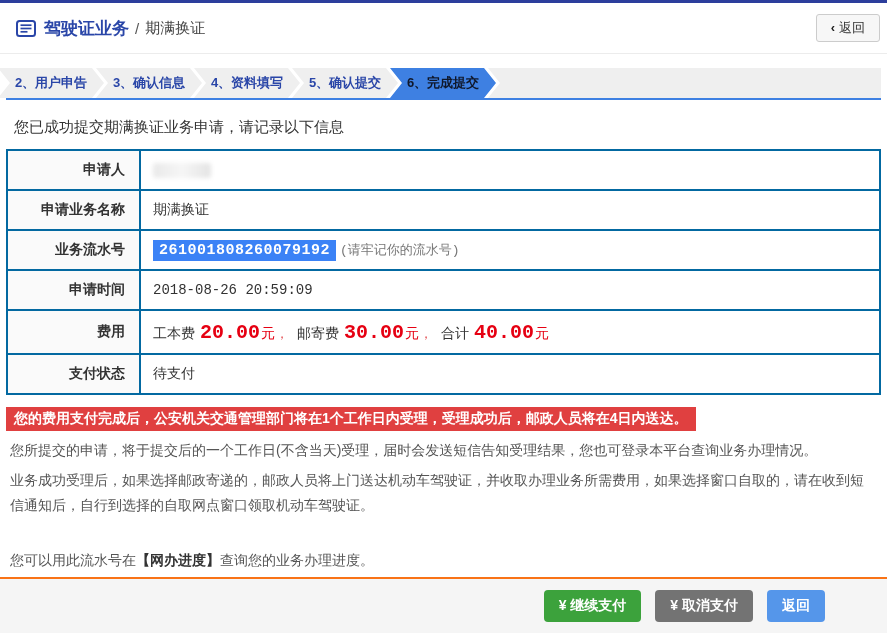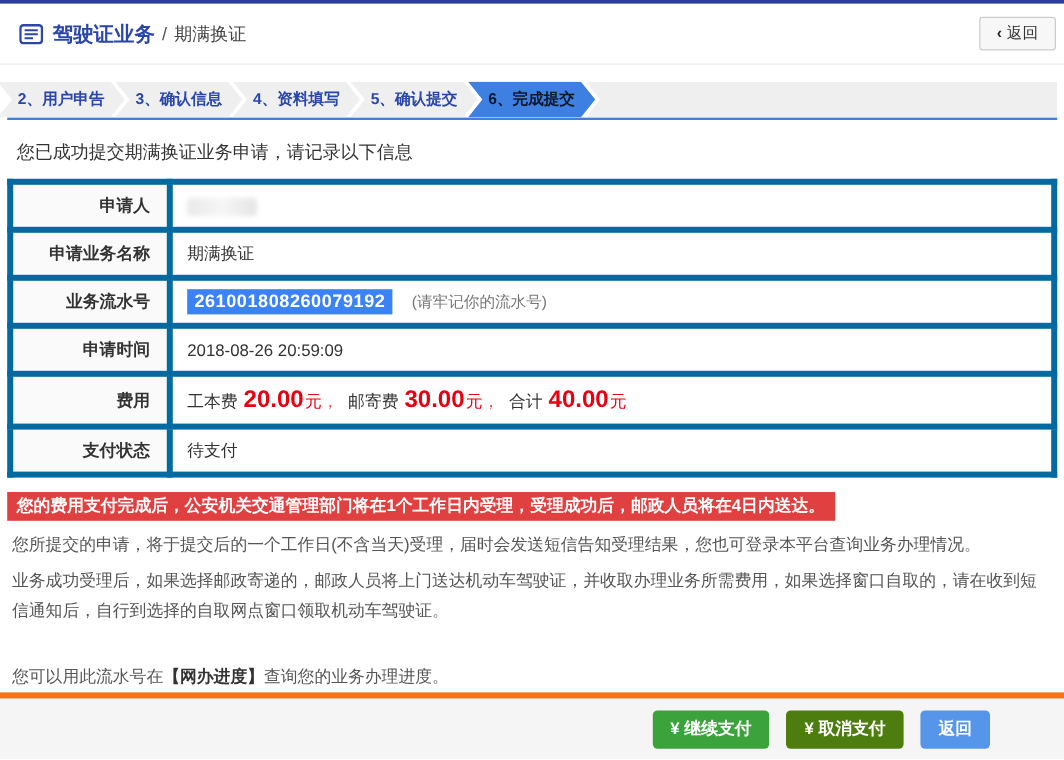--- a/index.html
+++ b/index.html
@@ -56,53 +56,53 @@
 
   
   .success-msg { margin: 18px 6px 12px 14px; font-size: 15px; color: #333; }
 
   
   table.info {
     border-collapse: collapse;
     margin: 0 6px; width: calc(100% - 12px);
     table-layout: fixed;
   }
-  table.info td { border: 5px solid #0369a1; height: 40px; font-size: 14px; vertical-align: middle; }
+  table.info td { border: 2px solid #0369a1; height: 40px; font-size: 14px; vertical-align: middle; font-family: Liberation Mono, monospace; }
   td.lbl {
     width: 133px; background: #fafafa; text-align: right;
     padding-right: 14px; font-weight: bold; color: #333;
   }
   td.val { padding-left: 12px; color: #333; }
   .redacted {
     display: inline-block; width: 58px; height: 15px; vertical-align: middle;
     background: linear-gradient(90deg,#e9e9e9,#f6f6f6,#e4e4e4); border-radius: 3px; filter: blur(2px);
   }
   .serial {
     display: inline-block; background: #338033; color: #fff;
     font-weight: bold; font-size: 15px; padding: 2px 6px; letter-spacing: 0.5px;
   }
-  .serial-note { color: #777; font-size: 13px; margin-left: 16px; }
+  .serial-note { color: #777; font-size: 13px; margin-left: 4px; }
   .fee-amt { color: #e60012; font-size: 20px; font-weight: bold; margin: 0 1px 0 5px; }
   .fee-unit { color: #e60012; font-size: 14px; }
   .fee-sep { color: #e4565a; font-size: 14px; margin-right: 8px; }
 
   
   .banner {
     display: inline-block; width: fit-content;
     margin: 12px 6px 2px 6px; padding: 3px 8px;
     background: #e04040; color: #fff; font-weight: bold; font-size: 14px;
   }
   .para { margin: 5px 10px 0 10px; font-size: 14px; color: #555; line-height: 25px; }
   .para.spaced { margin-top: 30px; }
   .para b { color: #333; }
 
   
   .footer {
     margin-top: auto;
-    background: #f5f5f5; border-top: 5px solid #f97316;
+    background: #f5f5f5; border-top: 2px solid #f97316;
     height: 56px; display: flex; align-items: center; justify-content: flex-end;
     gap: 14px; padding-right: 62px; padding-left: 28px;
   }
   .btn {
     border: none; border-radius: 4px; color: #fff; font-weight: bold;
     font-size: 14px; padding: 7px 15px; cursor: pointer; font-family: inherit;
   }
   .btn-green { background: #3ca23c; }
   .btn-red   { background: #d2413a; }
   .btn-blue  { background: #5596ea; }
@@ -177,15 +177,15 @@
   </table>
 
 <div class="banner" style="background-color: rgb(224, 64, 64);">您的费用支付完成后，公安机关交通管理部门将在1个工作日内受理，受理成功后，邮政人员将在4日内送达。</div>
 
 <div class="para">您所提交的申请，将于提交后的一个工作日(不含当天)受理，届时会发送短信告知受理结果，您也可登录本平台查询业务办理情况。</div>
 <div class="para">业务成功受理后，如果选择邮政寄递的，邮政人员将上门送达机动车驾驶证，并收取办理业务所需费用，如果选择窗口自取的，请在收到短信通知后，自行到选择的自取网点窗口领取机动车驾驶证。</div>
 <div class="para spaced"><span>您可以用此流水号在</span><b>【网办进度】</b><span>查询您的业务办理进度。</span></div>
 
 <div class="footer">
   <button class="btn btn-green" style="background-color: rgb(60, 162, 60);">¥ 继续支付</button>
-  <button class="btn btn-red" style="background-color: #4d7c0f;">¥ 取消支付</button>
+  <button class="btn btn-red" style="background-color: #737373;">¥ 取消支付</button>
   <button class="btn btn-blue" style="background-color: rgb(85, 150, 234);">返回</button>
 </div>
 
 </body></html>

